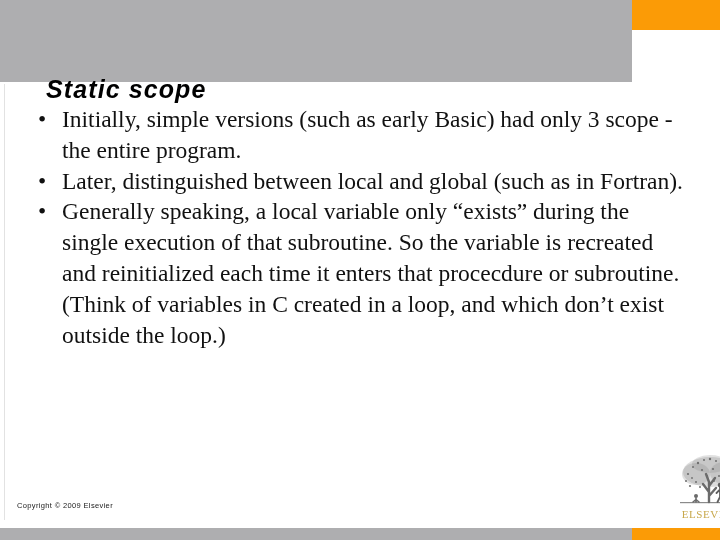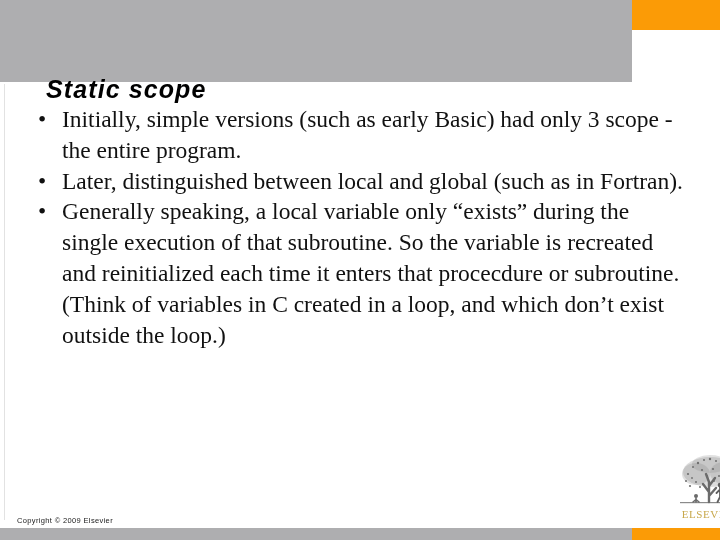--- a/index.html
+++ b/index.html
@@ -96,21 +96,21 @@
     color: #111111;
   }
   .bullet-text {
     display: block;
   }
 
   
   .copyright {
     position: absolute;
     left: 17px;
-    top: 516px;
+    top: 501px;
     font-family: "Liberation Sans", sans-serif;
     font-size: 7.5px;
     line-height: 10px;
     letter-spacing: 0.35px;
     color: #1a1a1a;
     white-space: nowrap;
   }
 
   .footer-bar {
     position: absolute;

